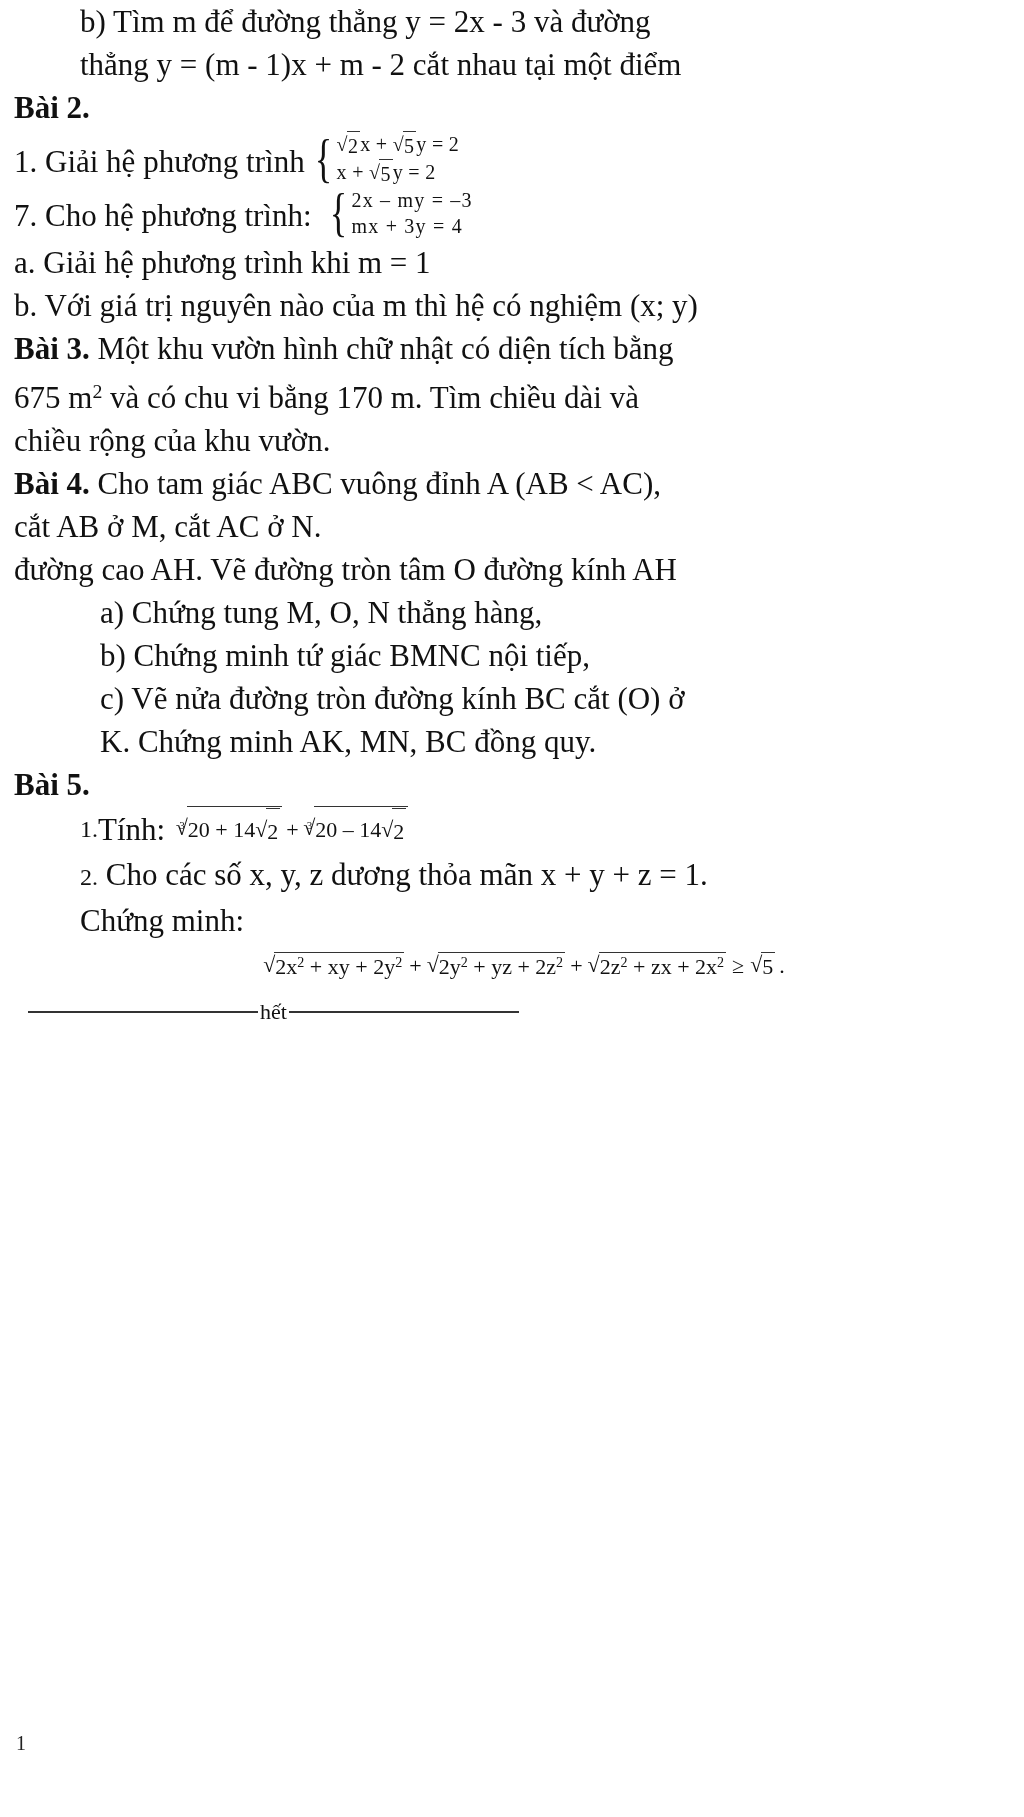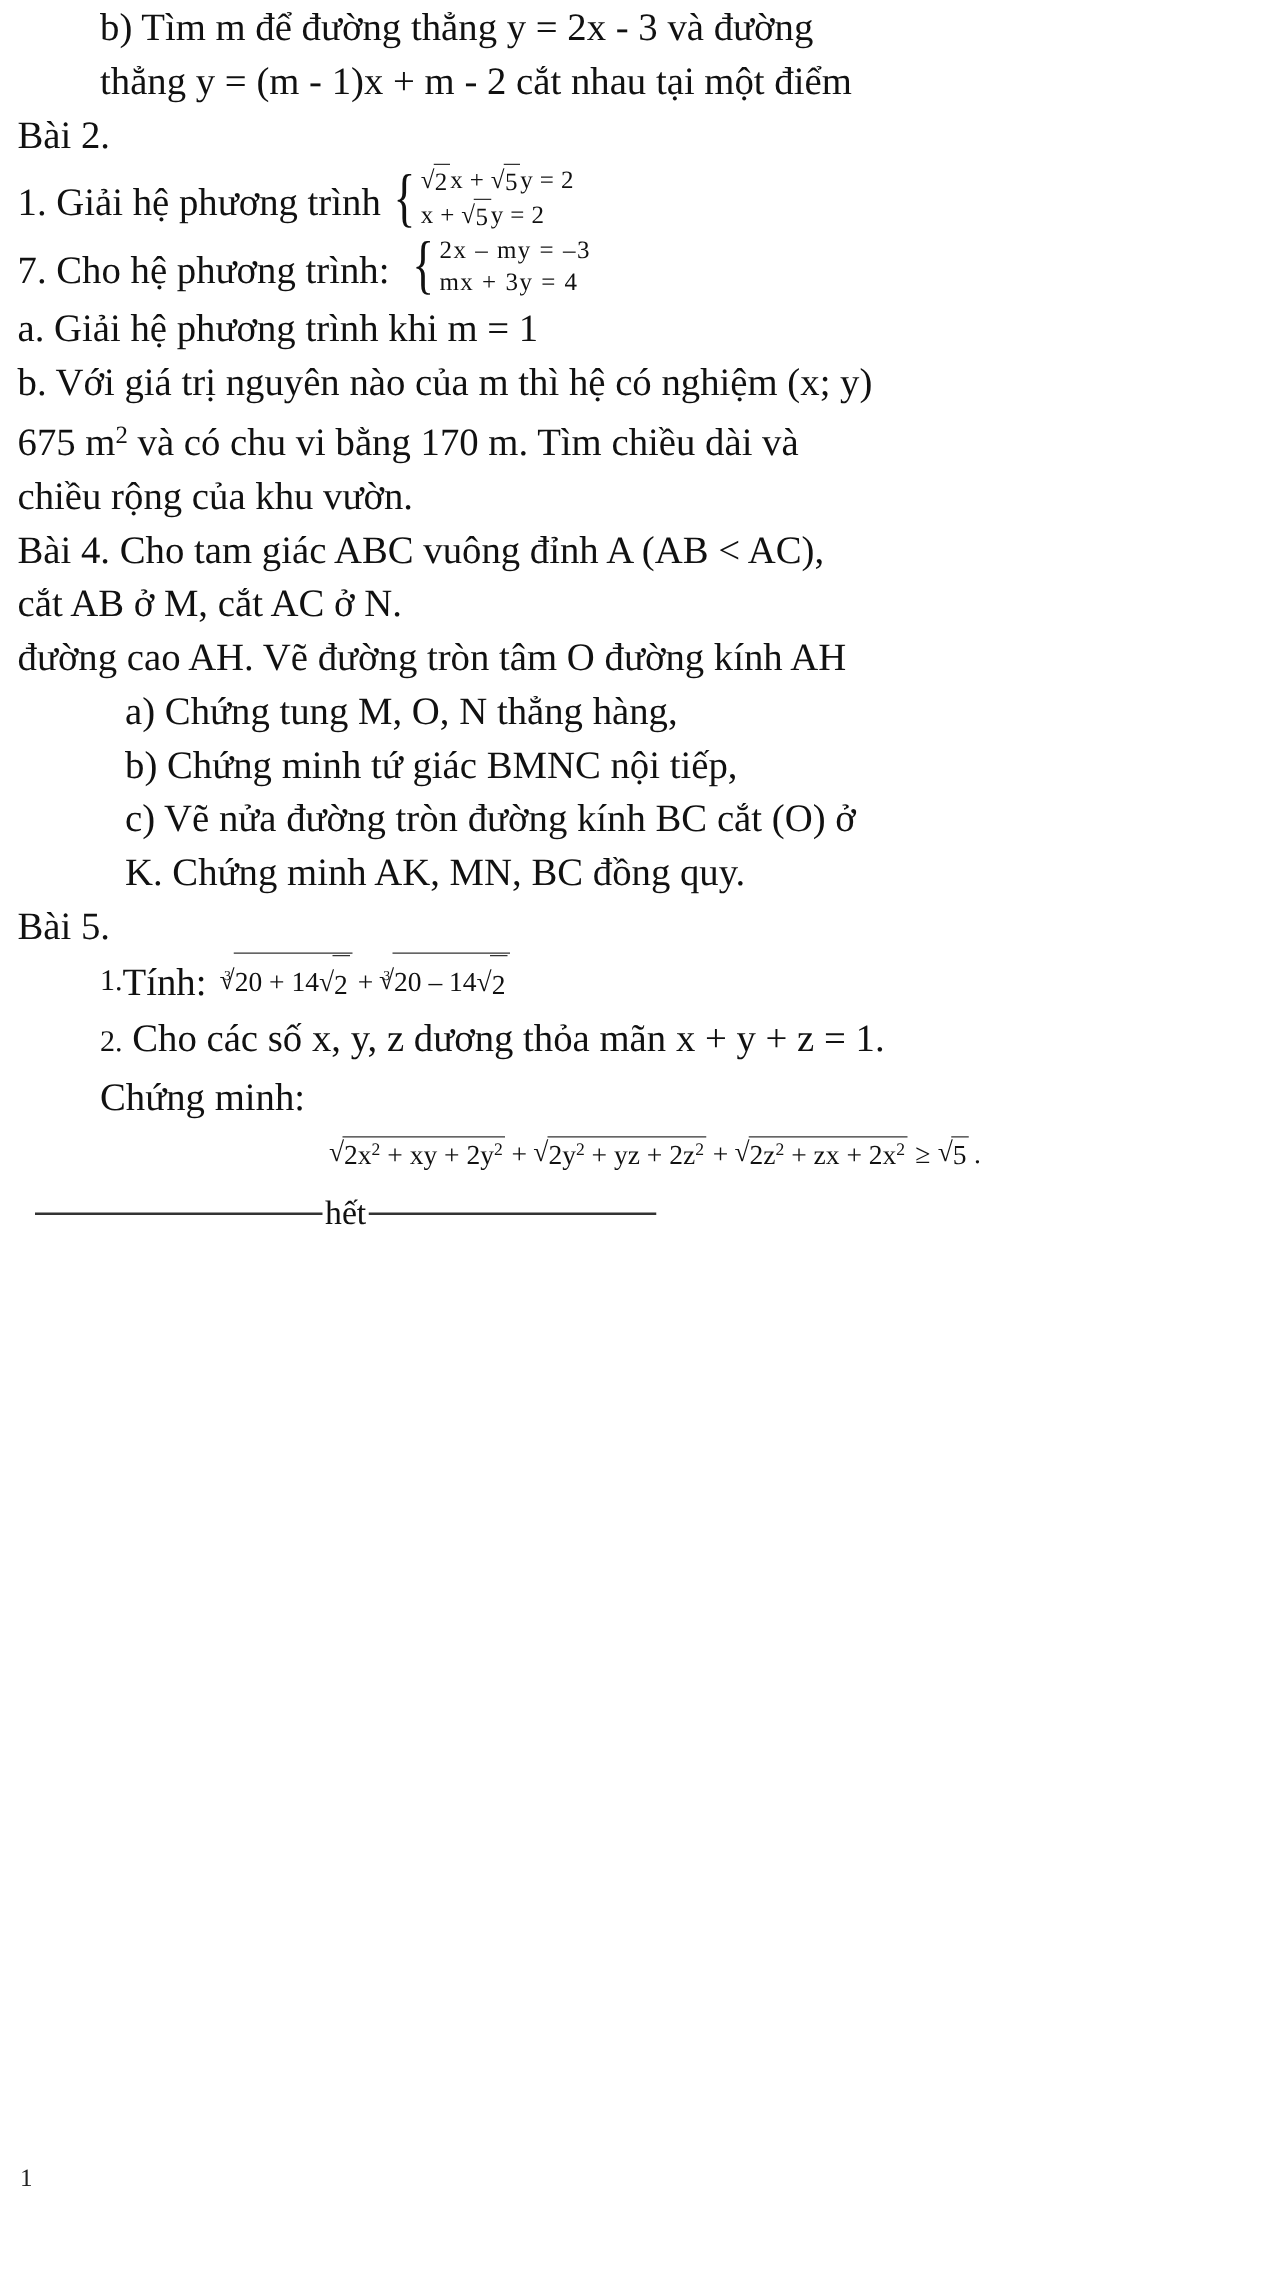--- a/index.html
+++ b/index.html
@@ -28,21 +28,21 @@
     top: 0;
     width: 960px;
   }
   .line {
     font-size: 31px;
     line-height: 43px;
     white-space: nowrap;
   }
   .indent-1 { padding-left: 66px; }
   .indent-2 { padding-left: 86px; }
-  .bold { font-weight: normal; }
+  .bold { font-weight: bold; }
   .sub {
     font-size: 0.64em;
     vertical-align: -0.32em;
   }
   .sup {
     font-size: 0.64em;
     vertical-align: 0.52em;
   }
 
   
@@ -120,21 +120,21 @@
     white-space: nowrap;
     vertical-align: middle;
   }
 
   
   .het-row {
     display: flex;
     align-items: center;
     justify-content: flex-start;
     padding-left: 14px;
-    font-size: 27px;
+    font-size: 22px;
   }
   .het-rule {
     border-bottom: 2px solid #333;
     height: 0;
   }
   .het-rule.left { width: 230px; }
   .het-rule.right { width: 230px; }
   .het-word { padding: 0 2px; }
 
   .page-number {
@@ -189,20 +189,23 @@
         <span class="sys-rows">
           <span class="sys-row wide">2x  –  my  = –3</span>
           <span class="sys-row wide">mx  +  3y  =  4</span>
         </span>
       </span>
     </div>
 
     <div class="line">a. Giải hệ phương trình khi m = 1</div>
     <div class="line">b. Với giá trị nguyên nào của m thì hệ có nghiệm (x; y)</div>
 
+    <div class="line">
+      <span class="bold">Bài 3.</span><span> Một khu vườn hình chữ nhật có diện tích bằng</span>
+    </div>
     <div class="line">
       <span>675 m</span><span class="sup">2</span><span> và có chu vi bằng 170 m. Tìm chiều dài và</span>
     </div>
     <div class="line">chiều rộng của khu vườn.</div>
 
     <div class="line">
       <span class="bold">Bài 4.</span><span> Cho tam giác ABC vuông đỉnh A (AB &lt; AC),</span>
     </div>
     <div class="line">cắt AB ở M, cắt AC ở N.</div>
     <div class="line">đường cao AH. Vẽ đường tròn tâm O đường kính AH</div>

